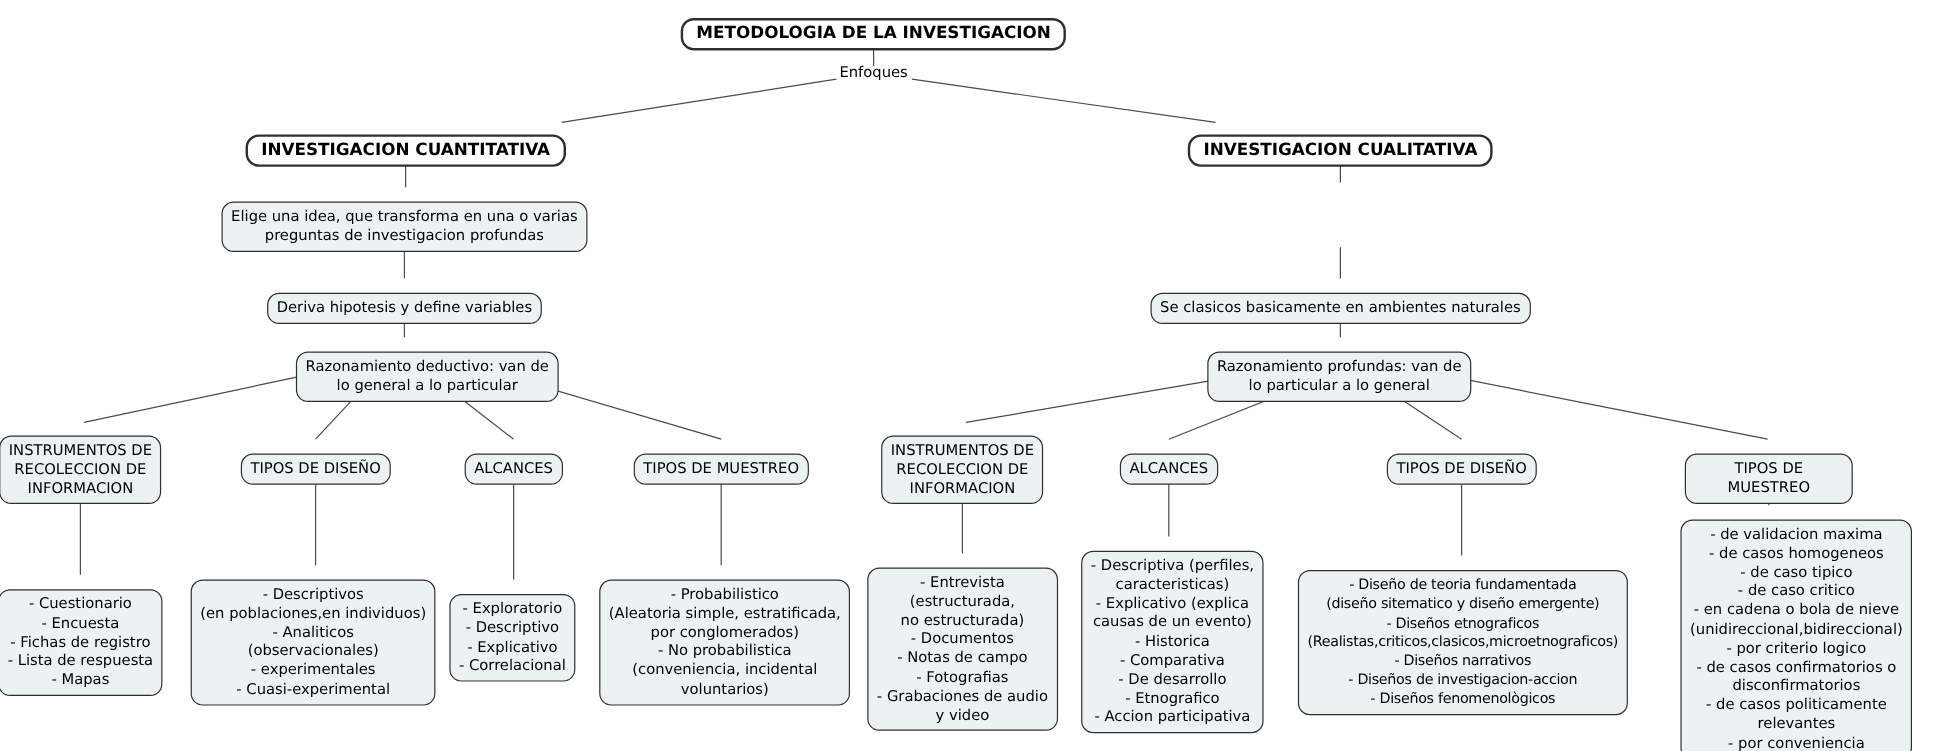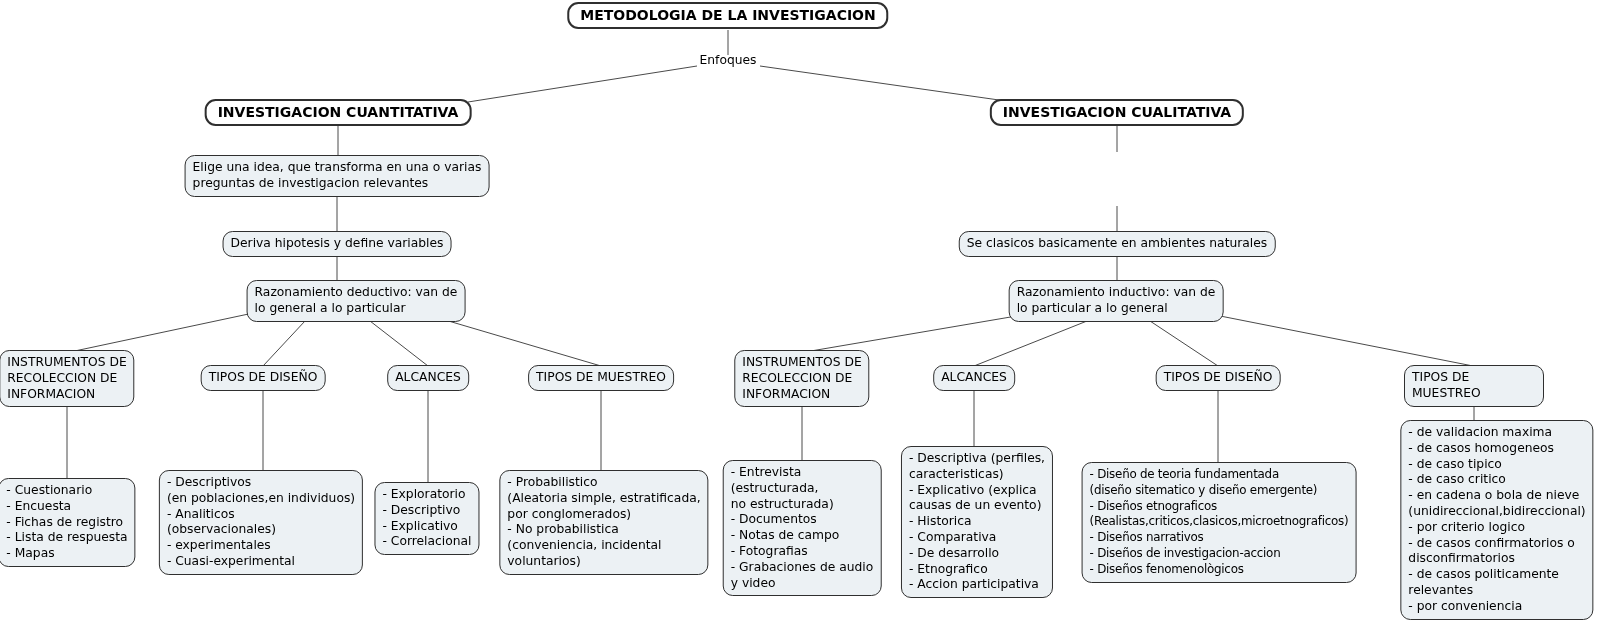--- a/index.html
+++ b/index.html
@@ -16,25 +16,26 @@
     left: 0; top: 0;
     color: var(--connector, #4a4a4a);
   }
   .node {
     position: absolute;
     transform: translateX(-50%);
     background: var(--node-fill, #ecf1f4);
     border: 1px solid var(--node-border, #2f2f2f);
     border-radius: 10px;
     padding: 4px 7px;
-    text-align: left;
+    text-align: center;
     font-size: 12.3px;
     line-height: 15.8px;
     color: var(--text, #000);
     white-space: pre-line;
+    margin-top: 13px;
   }
   .node.major {
     background: var(--major-fill, #fff);
     border-width: 2px;
     font-weight: bold;
     font-size: 14px;
     line-height: 17px;
     border-radius: 11px;
     padding: 3px 11px;
     white-space: nowrap;
@@ -91,21 +92,21 @@
       <line x1="1474" y1="390" x2="1474" y2="421"></line>
     </g>
   </svg>
 
   <div class="node major" style="left:728px;top:2px">METODOLOGIA DE LA INVESTIGACION</div>
 
   <div class="label" style="left:728px;top:53px">Enfoques</div>
 
   <div class="node major" style="left:338px;top:99px">INVESTIGACION CUANTITATIVA</div>
   <div class="node" style="left:337px;top:155px">Elige una idea, que transforma en una o varias
-preguntas de investigacion  relevantes</div>
+preguntas de investigacion  profundas</div>
   <div class="node" style="left:337px;top:231px">Deriva hipotesis y define variables</div>
   <div class="node" style="left:356px;top:280px">Razonamiento deductivo: van de
 lo general a lo particular</div>
 
   <div class="node" style="left:67px;top:350px">INSTRUMENTOS DE
 RECOLECCION DE
 INFORMACION</div>
   <div class="node" style="left:263px;top:365px">TIPOS DE DISEÑO</div>
   <div class="node" style="left:428px;top:365px">ALCANCES</div>
   <div class="node" style="left:601px;top:365px">TIPOS DE MUESTREO</div>
@@ -127,21 +128,21 @@
 - Correlacional</div>
   <div class="node" style="left:604px;top:470px">- Probabilistico
 (Aleatoria simple, estratificada,
 por conglomerados)
 - No probabilistica
 (conveniencia, incidental
 voluntarios)</div>
 
   <div class="node major" style="left:1117px;top:99px">INVESTIGACION CUALITATIVA</div>
   <div class="node" style="left:1117px;top:231px">Se clasicos basicamente en ambientes naturales</div>
-  <div class="node" style="left:1116px;top:280px">Razonamiento inductivo: van de
+  <div class="node" style="left:1116px;top:280px">Razonamiento profundas: van de
 lo particular a lo general</div>
 
   <div class="node" style="left:802px;top:350px">INSTRUMENTOS DE
 RECOLECCION DE
 INFORMACION</div>
   <div class="node" style="left:974px;top:365px">ALCANCES</div>
   <div class="node" style="left:1218px;top:365px">TIPOS DE DISEÑO</div>
   <div class="node" style="left:1474px;top:365px">TIPOS DE MUESTREO</div>
 
   <div class="node" style="left:802px;top:460px">- Entrevista

